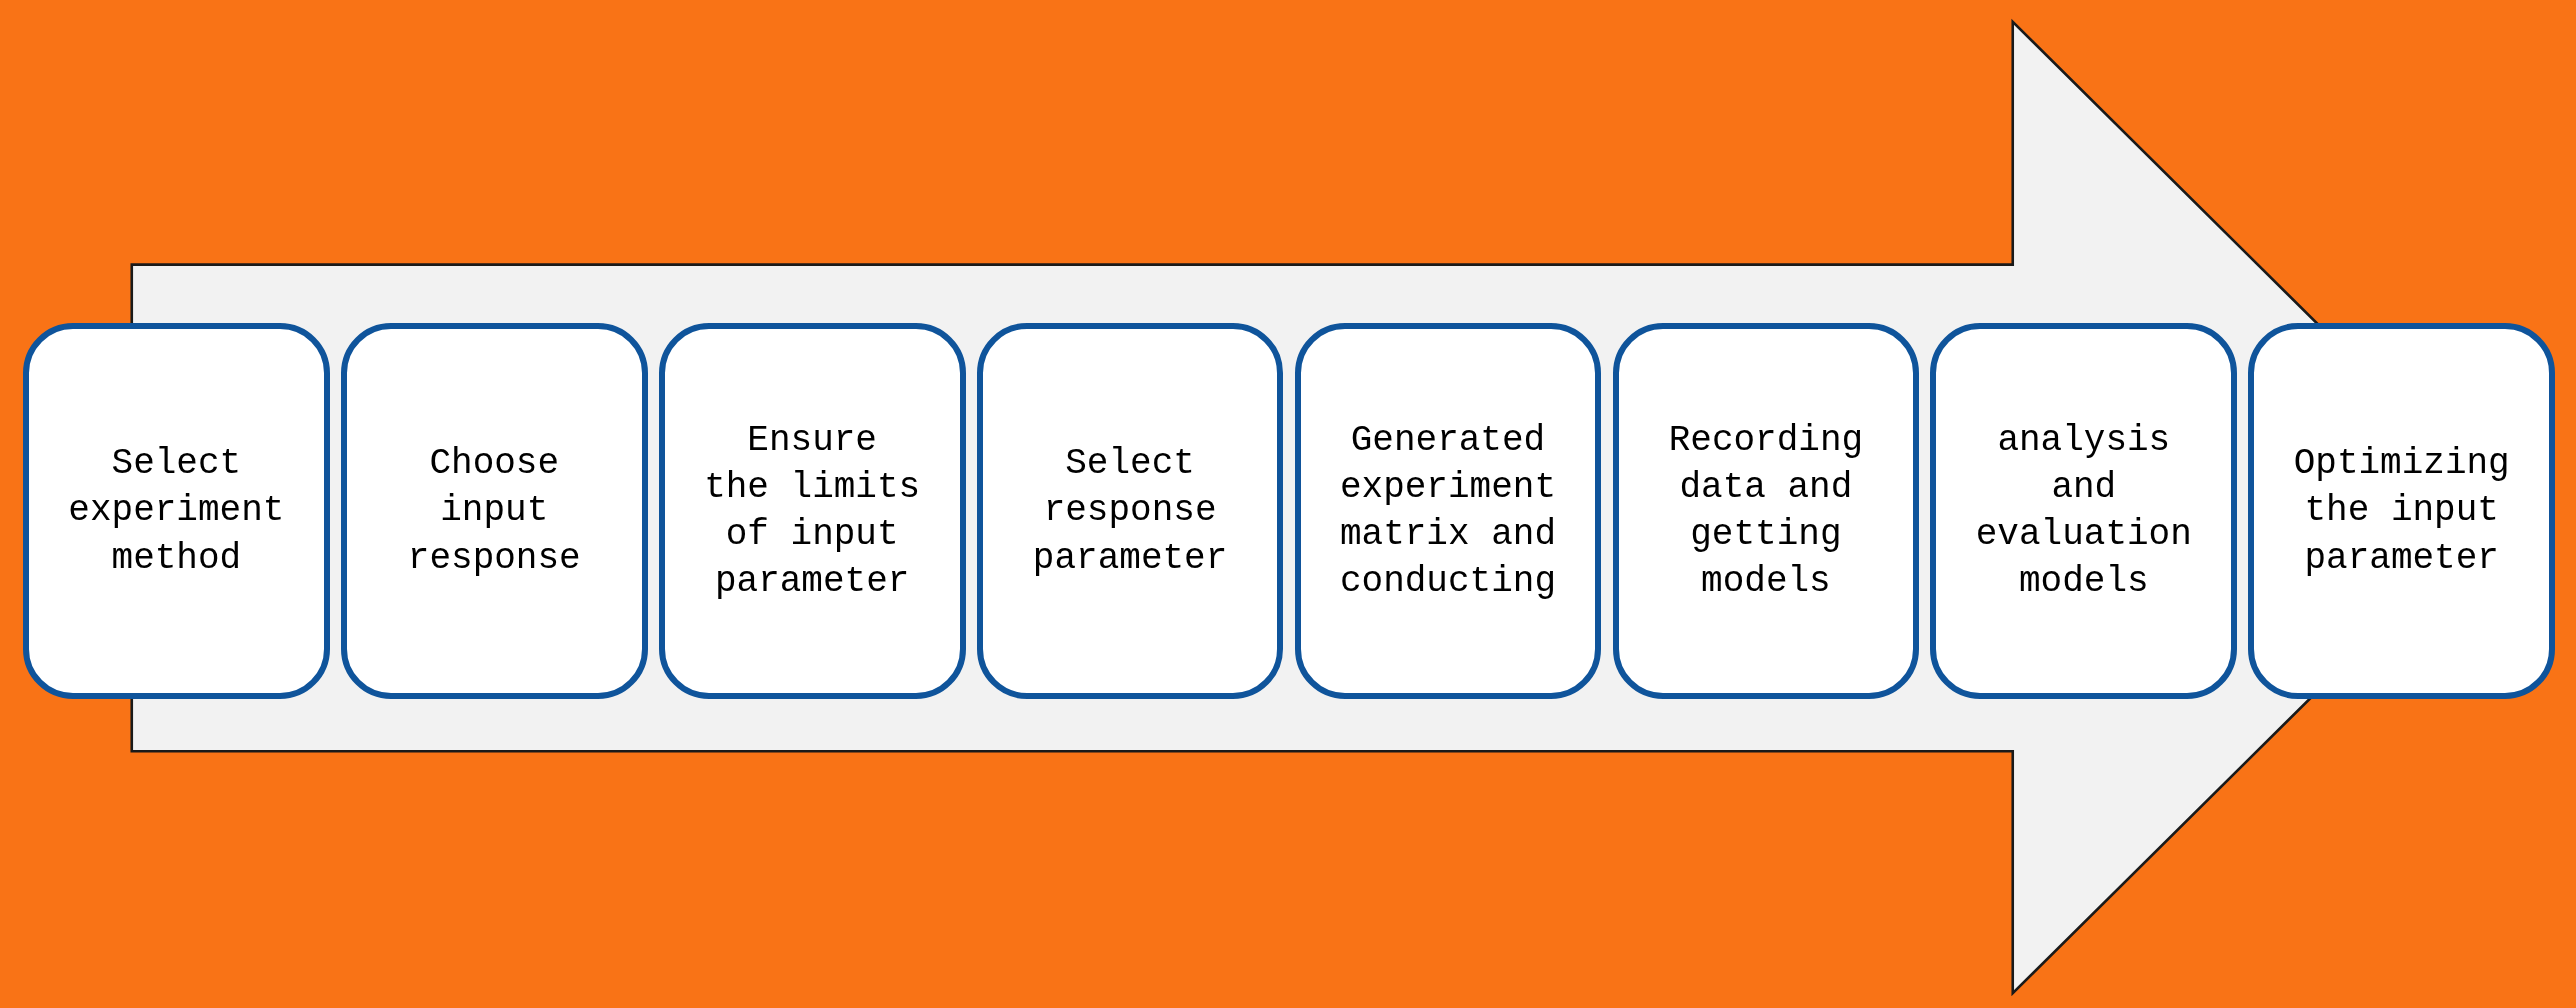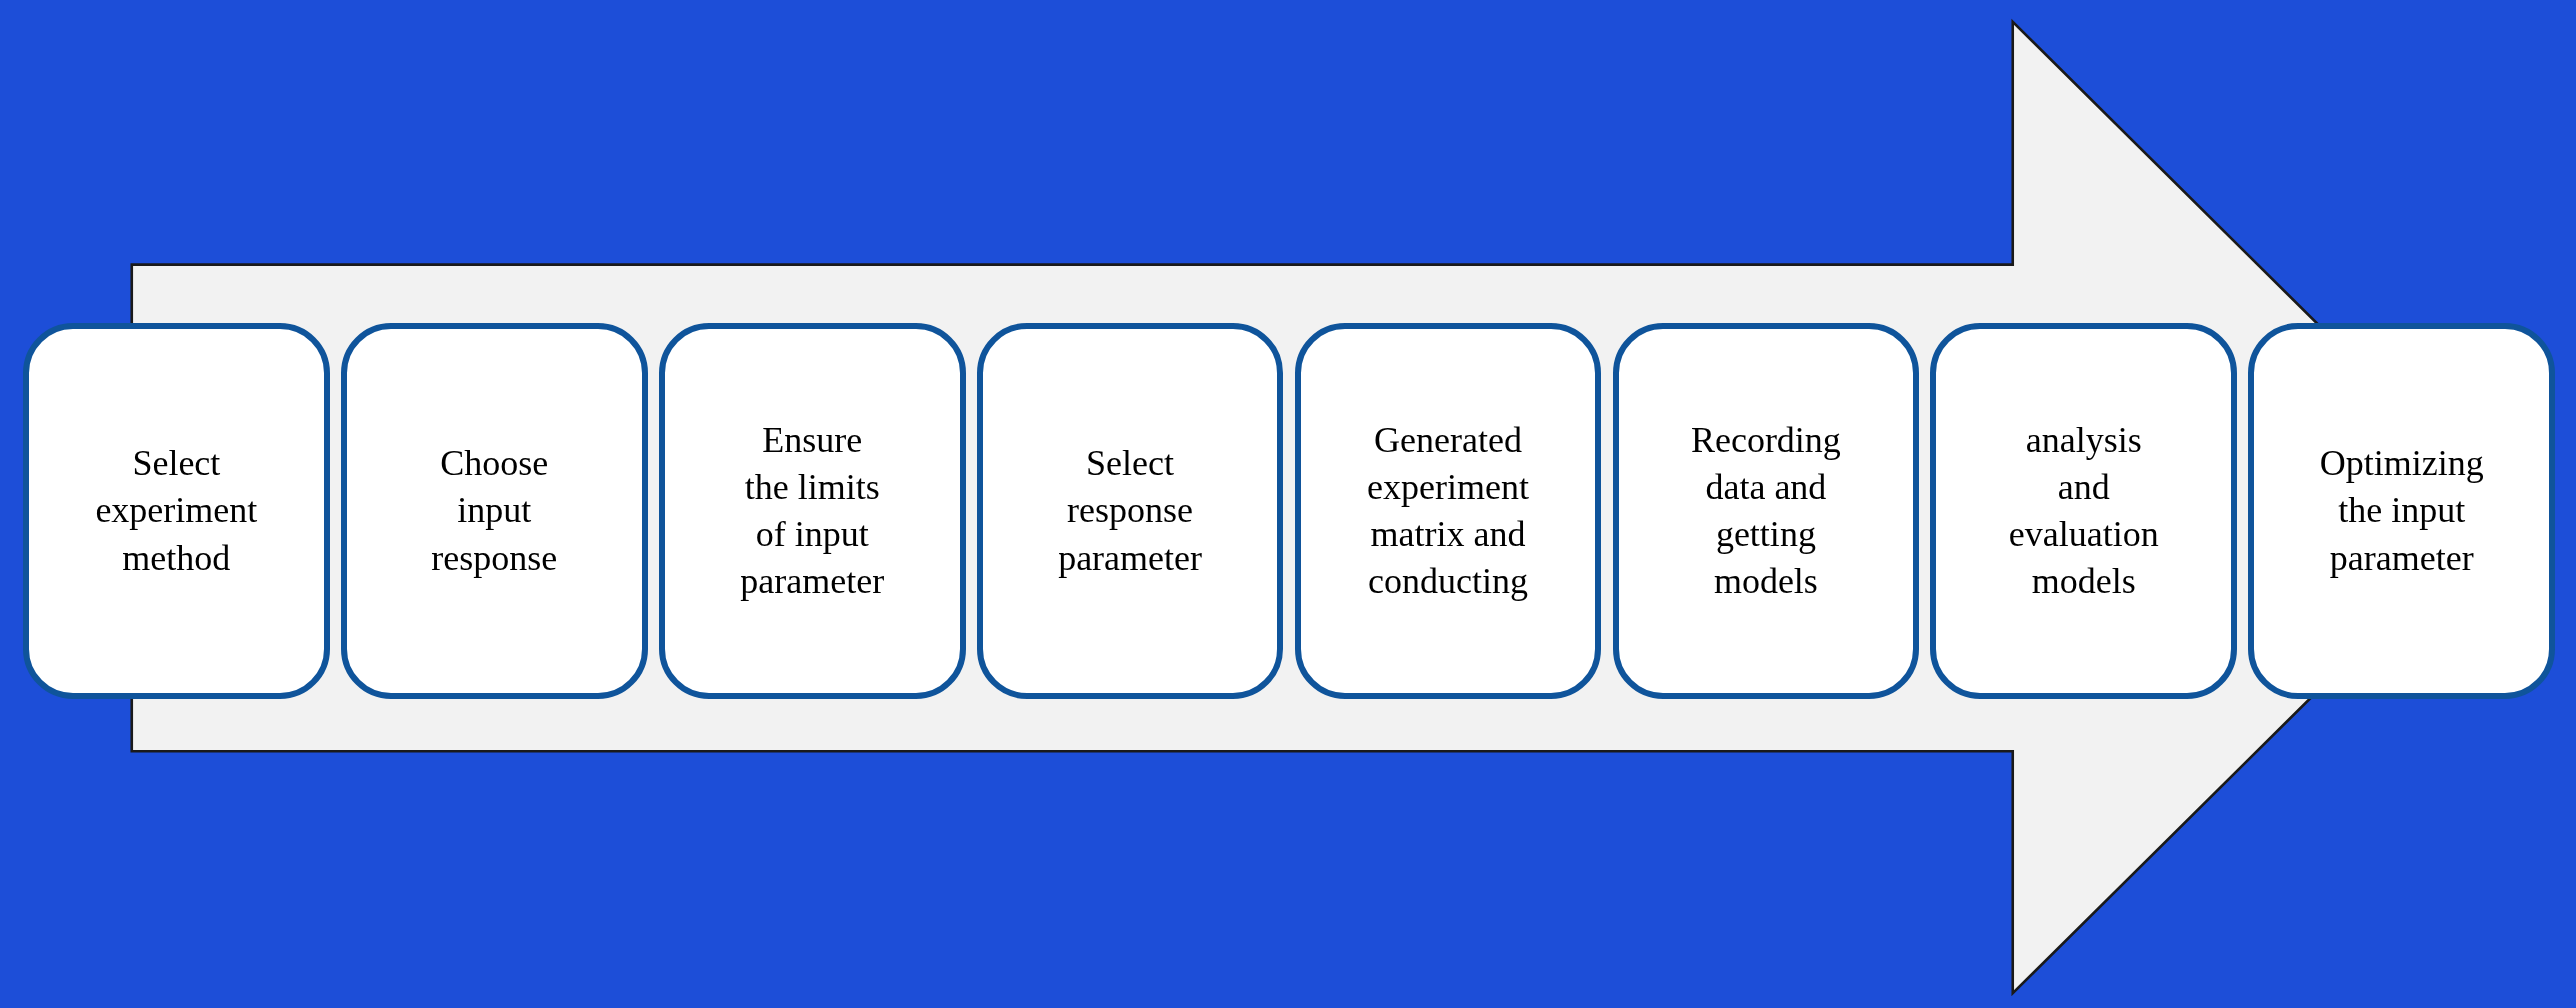--- a/index.html
+++ b/index.html
@@ -4,23 +4,23 @@
 <style>
   html, body {
     margin: 0;
     padding: 0;
     background: #ffffff;
   }
   .canvas {
     position: relative;
     width: 2576px;
     height: 1009px;
-    background: #1d4ed8;
+    background: #f97316;
     overflow: hidden;
-    font-family: Liberation Serif, serif;
+    font-family: Liberation Mono, monospace;
   }
   .arrow-svg {
     position: absolute;
     left: 0;
     top: 0;
     width: 2576px;
     height: 1009px;
     z-index: 1;
   }
   .steps {

